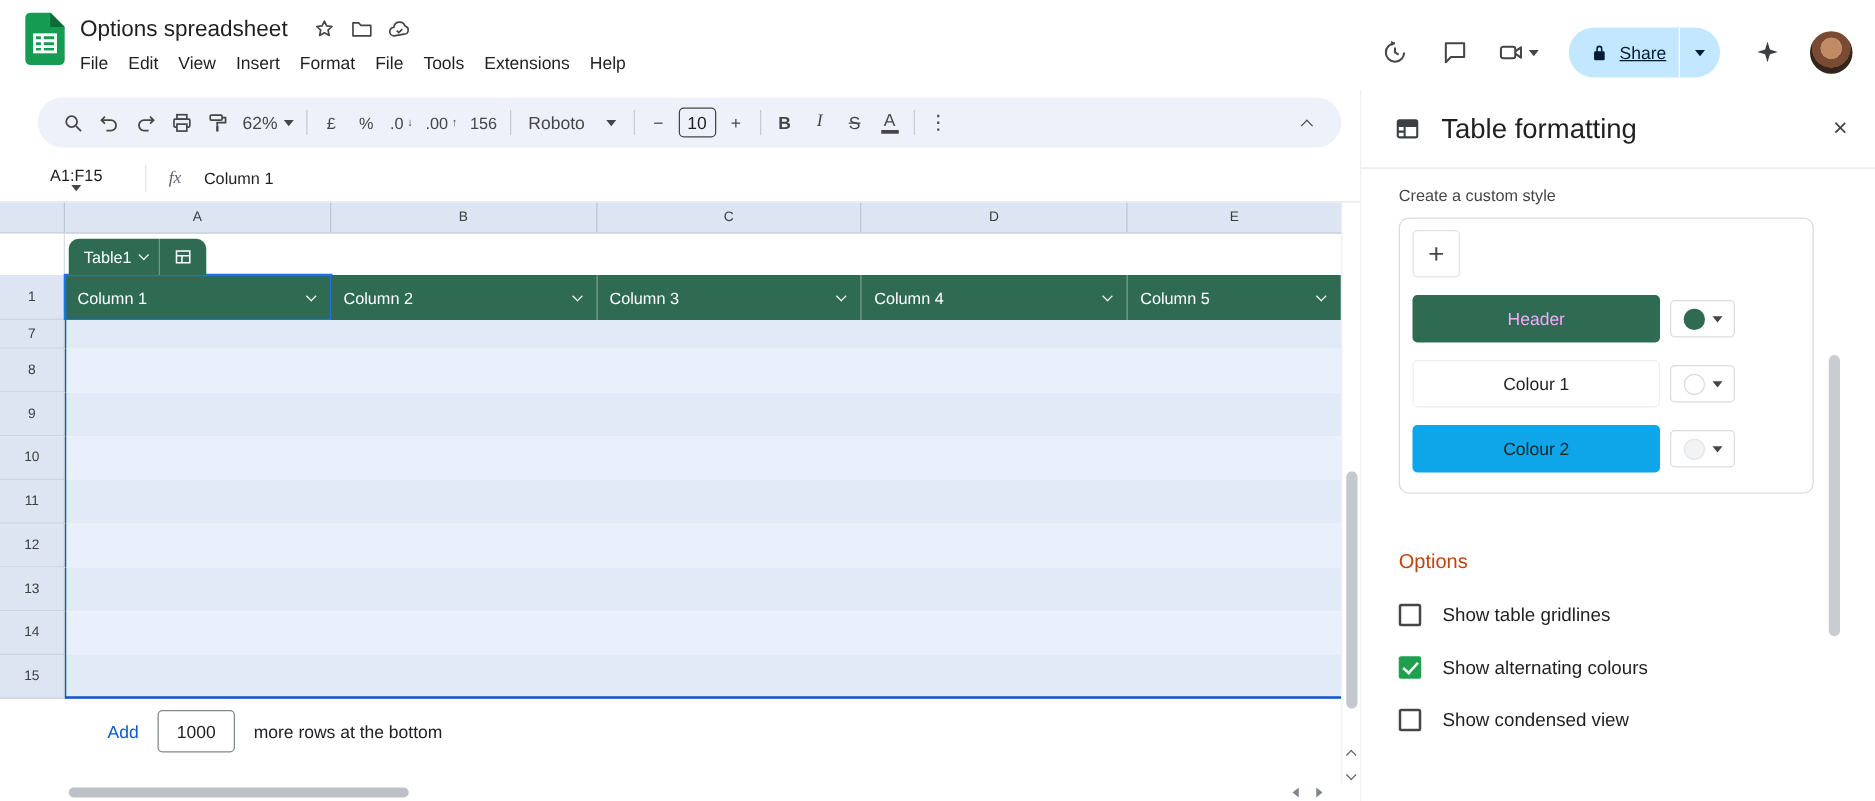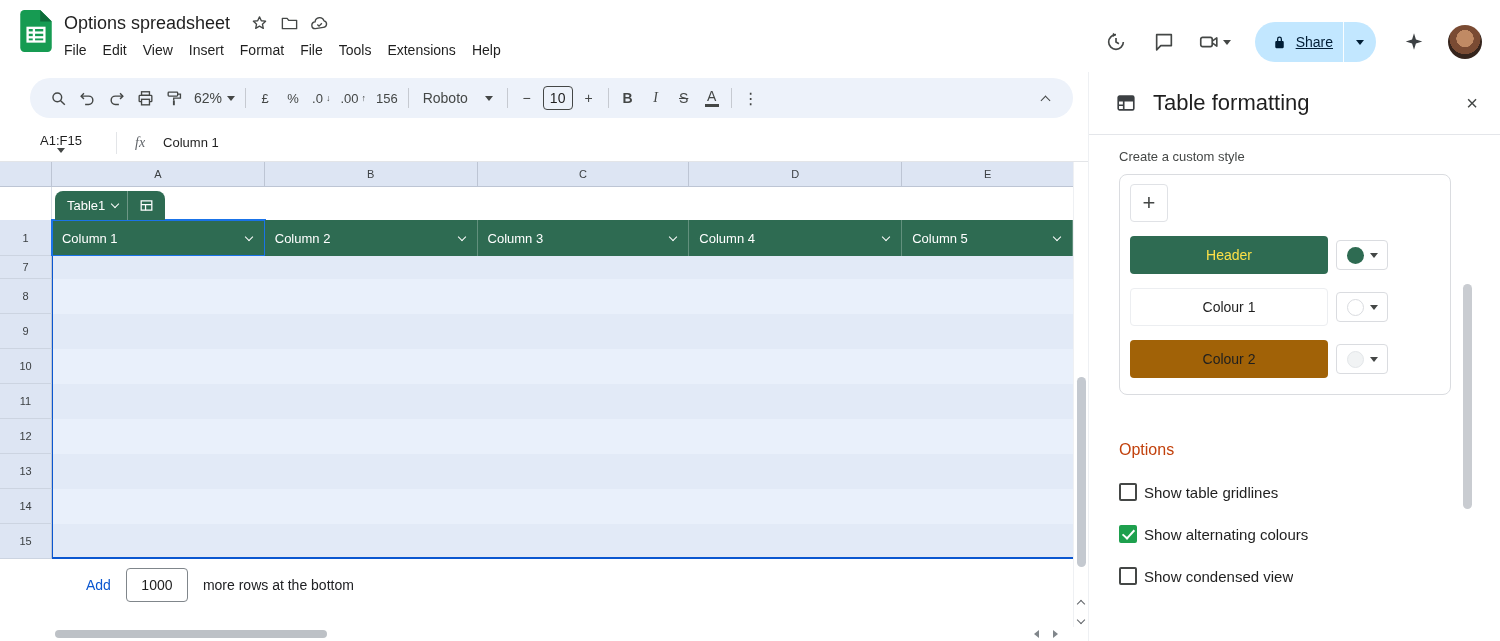--- a/index.html
+++ b/index.html
@@ -108,30 +108,30 @@
   .panel-header { height:62px; display:flex; align-items:center; padding:0 22px 0 26px; }
   .panel-title { font-size:22px; color:#1f1f1f; margin-left:16px; }
   .close-btn { margin-left:auto; font-size:20px; color:#444746; line-height:1; }
   .pdivider { height:1px; background:#e4e6ea; }
   .pbody { padding:14px 0 0 30px; }
   .custom-label { font-size:13px; color:#444746; }
   .style-card { width:332px; border:1px solid #dadce0; border-radius:8px; margin-top:10px; padding:9px 10px 16px 10px; }
   .add-btn { width:38px; height:38px; border:1px solid #e0e2e6; border-radius:4px; display:flex; align-items:center; justify-content:center; font-size:22px; color:#444746; }
   .style-row { display:flex; align-items:center; margin-top:14px; }
   .style-btn { width:198px; height:38px; border-radius:4px; display:flex; align-items:center; justify-content:center; font-size:14px; color:#1f1f1f; }
-  .sb-header { background:var(--table-green,#2e6b52); color:#fde047; }
+  .sb-header { background:var(--table-green,#2e6b52); color:#f0abfc; }
   .sb-c1 { background:#fff; border:1px solid #eceef1; }
-  .sb-c2 { background:#a16207; }
+  .sb-c2 { background:#0ea5e9; }
   .swatch { margin-left:8px; width:52px; height:30px; border:1px solid #dadce0; border-radius:4px; display:flex; align-items:center; justify-content:center; gap:6px; background:#fff; color:#444746; }
   .sw-circle { width:17px; height:17px; border-radius:50%; }
   .sw-green { background:var(--table-green,#2e6b52); }
   .sw-white { background:#fff; border:1px solid #dadce0; }
   .sw-gray { background:#f1f3f4; border:1px solid #e3e6e9; }
   .options-title { font-size:16px; color:#c2410c; margin-top:46px; }
-  .option-row { display:flex; align-items:center; gap:7px; margin-top:24px; }
+  .option-row { display:flex; align-items:center; gap:17px; margin-top:24px; }
   .checkbox { width:18px; height:18px; border:2px solid #444746; border-radius:2px; position:relative; flex:none; background:#fff; }
   .checkbox.checked { background:var(--check-green,#1ea04e); border-color:var(--check-green,#1ea04e); }
   .checkbox.checked::after { content:""; position:absolute; left:4px; top:0; width:5px; height:10px; border:solid #fff; border-width:0 2.4px 2.4px 0; transform:rotate(42deg); }
   .option-label { font-size:15px; color:#1f1f1f; white-space:nowrap; overflow:hidden; max-width:170px; }
   .panel-scroll { position:absolute; right:28px; top:212px; width:9px; height:225px; background:#c9ccd1; border-radius:5px; }
 </style>
 </head>
 <body>
 
 <div class="page">

